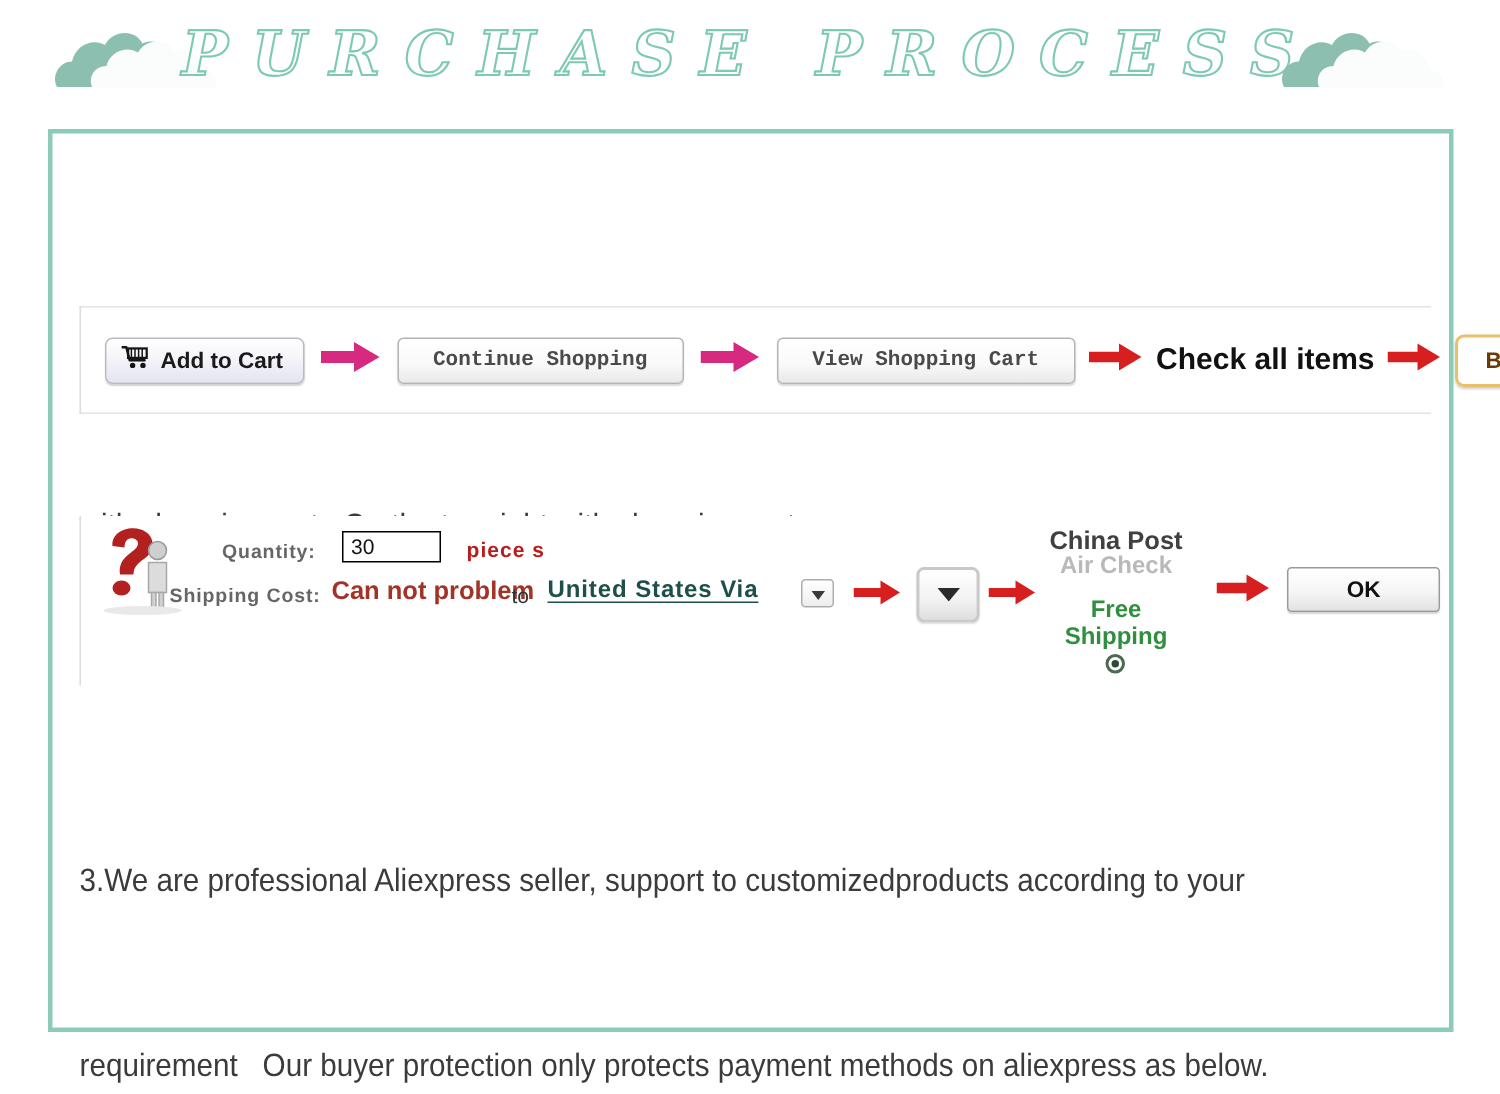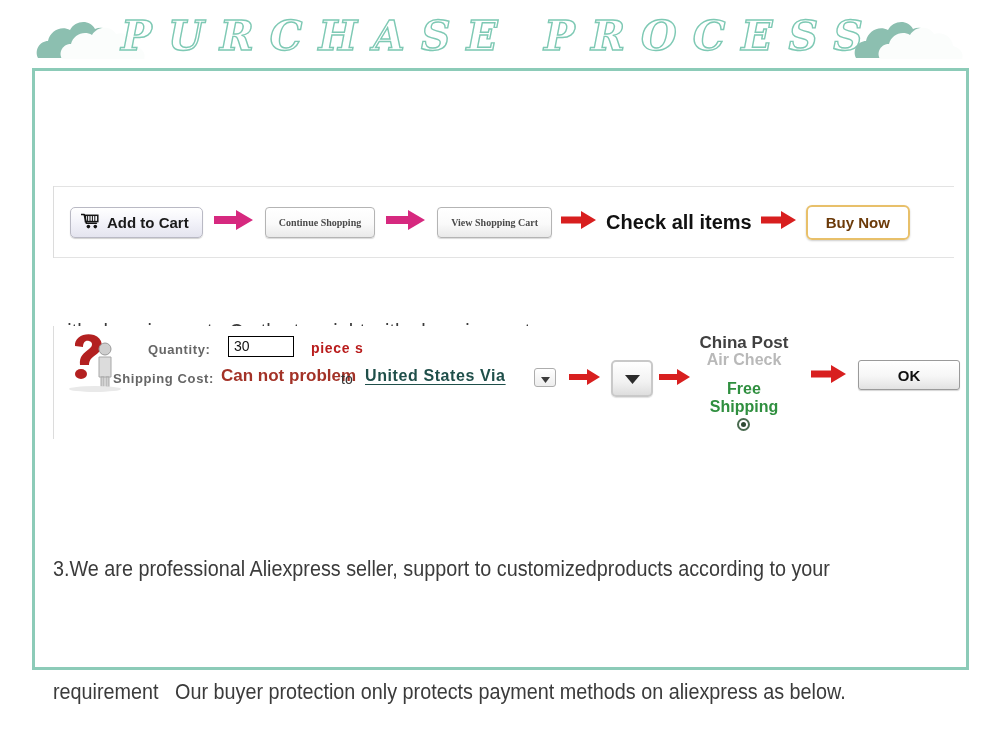--- a/index.html
+++ b/index.html
@@ -49,21 +49,21 @@
     color: transparent;
     -webkit-text-stroke: 1.4px #7ec9b4;
     text-shadow: 0 0 0 transparent;
     white-space: pre;
   }
 
   
   #panel {
     position: absolute;
     left: 32px;
-    top: 68px;
+    top: 86px;
     width: 937px;
     height: 602px;
     border: 3px solid #8ccbb8;
     box-sizing: border-box;
     background: #fff;
   }
 
   
   .para {
     position: absolute;
@@ -136,28 +136,28 @@
     color: #1a1a1a;
     white-space: nowrap;
   }
   .cart-icon { display: block; }
 
   .btn-plain {
     display: inline-flex;
     align-items: center;
     justify-content: center;
     height: 29px;
-    padding: 0 13px;
+    padding: 0 23px;
     border: 1px solid #b4b4b4;
     border-radius: 4px;
     background: linear-gradient(#ffffff 0%, #fafafa 55%, #e9e9e9 100%);
     box-shadow: 0 1px 1px rgba(0,0,0,.15);
-    font-family: Liberation Serif, serif;
-    font-weight: 700;
-    font-size: 10px;
+    font-family: Liberation Mono, monospace;
+    font-weight: 700;
+    font-size: 14px;
     color: #4a4a4a;
     white-space: nowrap;
   }
 
   .btn-buynow {
     display: inline-flex;
     align-items: center;
     justify-content: flex-end;
     height: 31px;
     padding: 0 18px;

